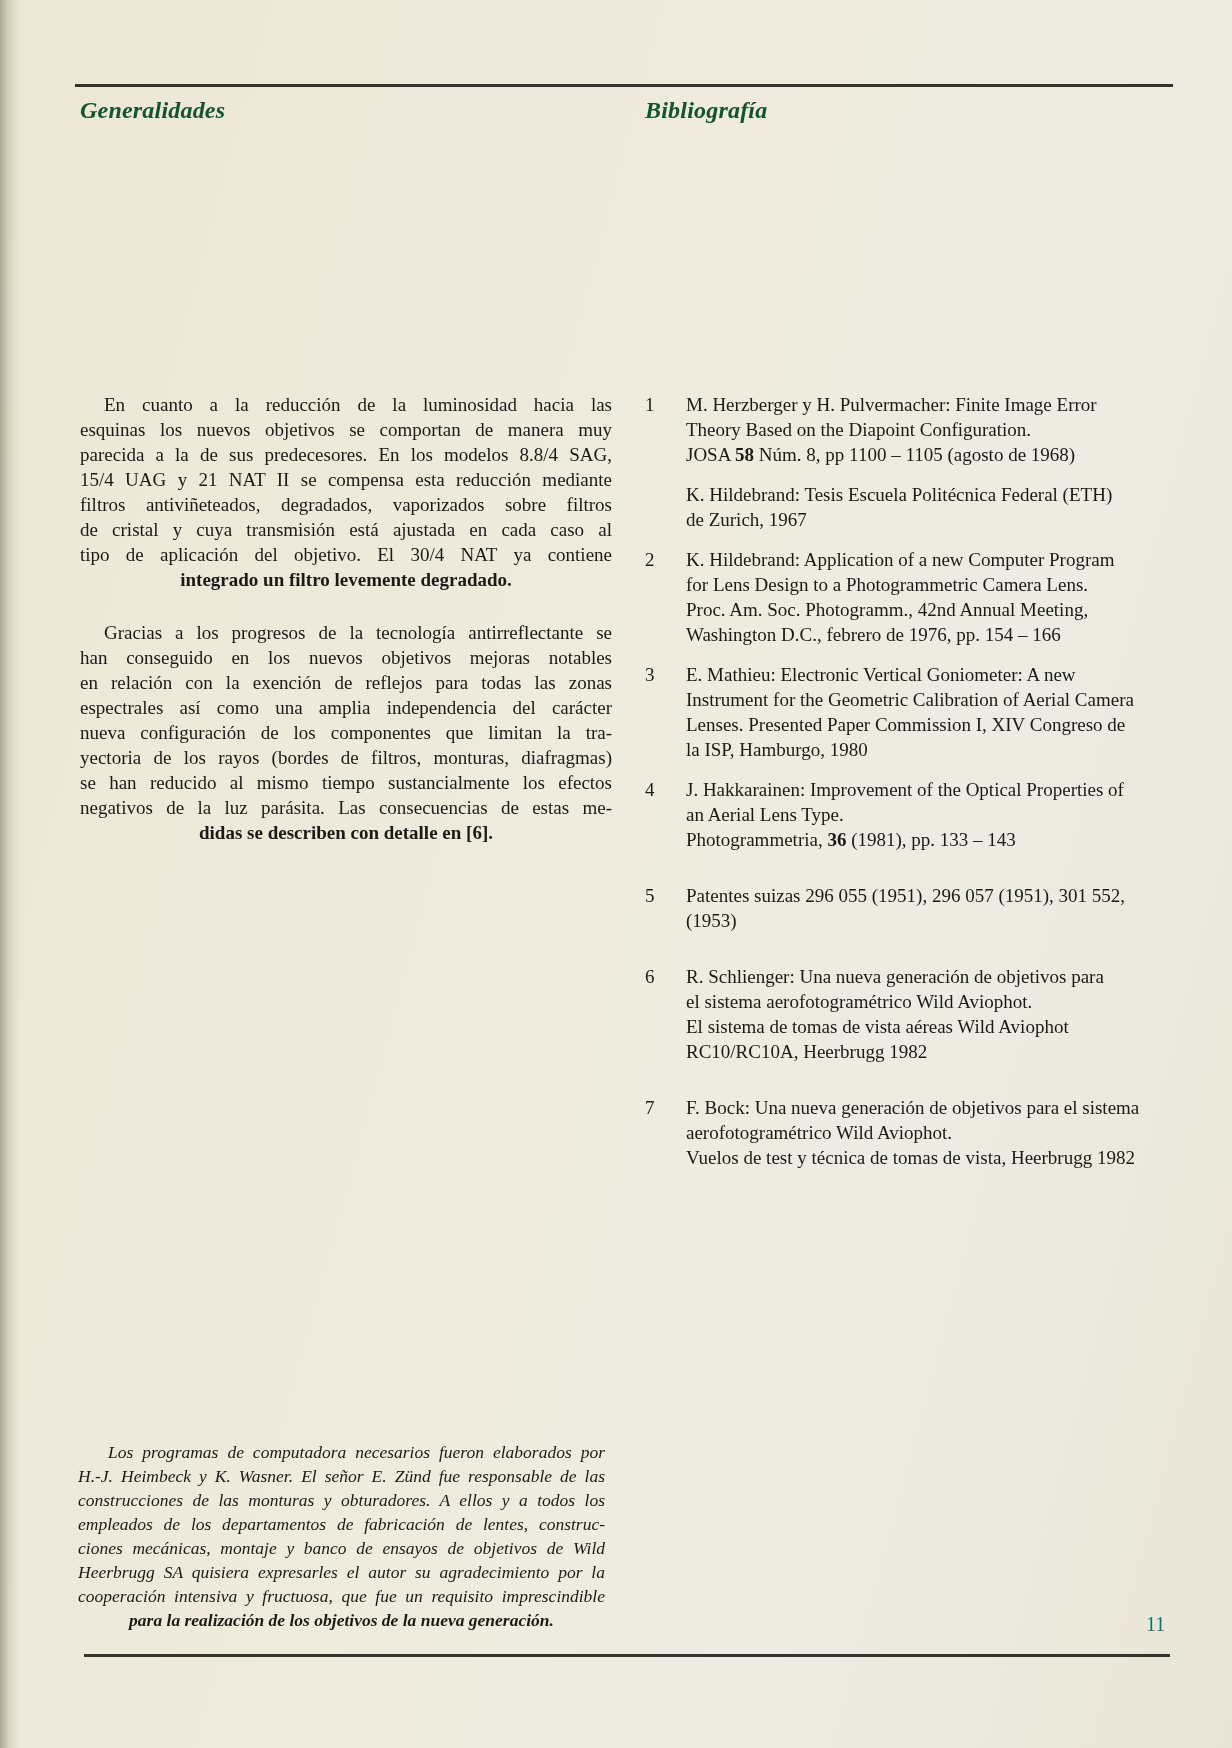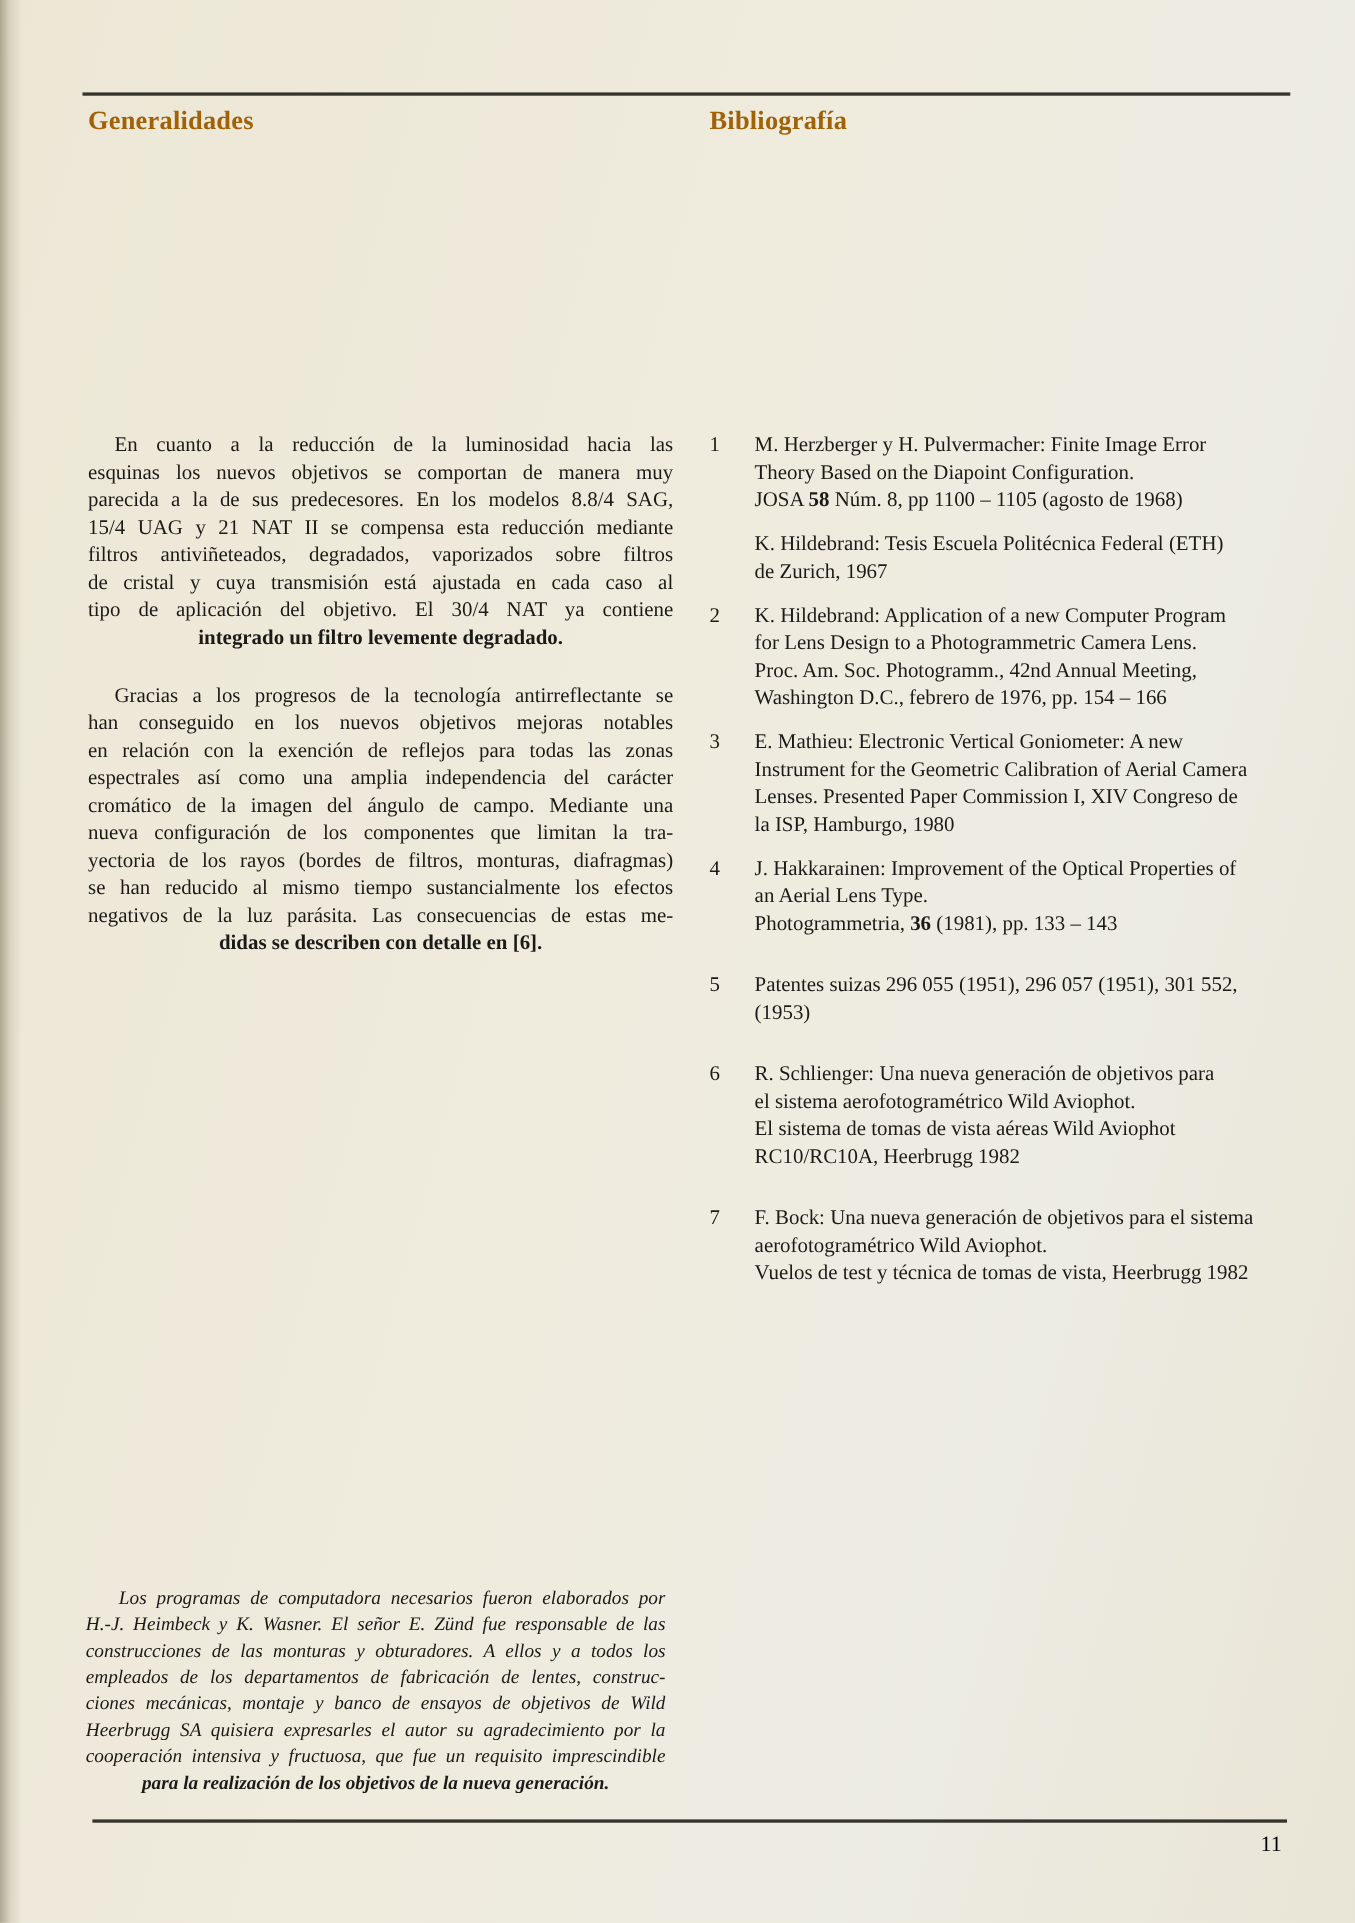--- a/index.html
+++ b/index.html
@@ -15,21 +15,21 @@
     position: absolute; left: 0; top: 0; width: 20px; height: 100%;
     background: linear-gradient(90deg, rgba(122,114,88,.55), rgba(122,114,88,.18) 45%, rgba(122,114,88,0));
     pointer-events: none;
   }
   .rule { position: absolute; height: 3px; background: #35342c; }
   .rule-top    { left: 75px; top: 84px;  width: 1098px; }
   .rule-bottom { left: 84px; top: 1654px; width: 1086px; }
 
   .title {
     position: absolute; top: 97px; margin: 0;
-    font-size: 24px; font-weight: bold; color: #a16207; letter-spacing: .2px;
+    font-size: 24px; font-weight: bold; color: #14532d; letter-spacing: .2px; font-style: italic;
   }
   .title-left  { left: 80px; }
   .title-right { left: 645px; text-align: right; }
 
   .left-col {
     position: absolute; left: 80px; top: 392px; width: 532px;
     font-size: 19px;
   }
   .paragraph + .paragraph { margin-top: 28px; }
 
@@ -51,22 +51,22 @@
   .bib-line b { font-weight: bold; text-align: center; }
 
   .ack {
     position: absolute; left: 78px; top: 1440px; width: 527px;
     font-size: 17.5px; font-style: italic;
   }
   .ack .jline { height: 24px; line-height: 24px; }
   .ack .jline.indent { text-indent: 30px; }
 
   .pagenum {
-    position: absolute; left: 1146px; top: 1666px;
-    font-size: 20px; color: #000000;
+    position: absolute; left: 1146px; top: 1613px;
+    font-size: 20px; color: #0f766e;
   }
 </style>
 </head>
 <body>
 
 <div class="gutter-shadow"></div>
 
 <div class="rule rule-top"></div>
 
 <h1 class="title title-left">Generalidades</h1>
@@ -82,21 +82,20 @@
       <div class="jline">filtros antiviñeteados, degradados, vaporizados sobre filtros</div>
       <div class="jline">de cristal y cuya transmisión está ajustada en cada caso al</div>
       <div class="jline">tipo de aplicación del objetivo. El 30/4 NAT ya contiene</div>
       <div class="jline last">integrado un filtro levemente degradado.</div>
     </div>
     <div class="paragraph">
       <div class="jline indent">Gracias a los progresos de la tecnología antirreflectante se</div>
       <div class="jline">han conseguido en los nuevos objetivos mejoras notables</div>
       <div class="jline">en relación con la exención de reflejos para todas las zonas</div>
       <div class="jline">espectrales así como una amplia independencia del carácter</div>
-      <div class="jline">cromático de la imagen del ángulo de campo. Mediante una</div>
       <div class="jline">nueva configuración de los componentes que limitan la tra-</div>
       <div class="jline">yectoria de los rayos (bordes de filtros, monturas, diafragmas)</div>
       <div class="jline">se han reducido al mismo tiempo sustancialmente los efectos</div>
       <div class="jline">negativos de la luz parásita. Las consecuencias de estas me-</div>
       <div class="jline last">didas se describen con detalle en [6].</div>
     </div>
   </div>
 
 <div class="bib">
     <div class="bib-entry">

